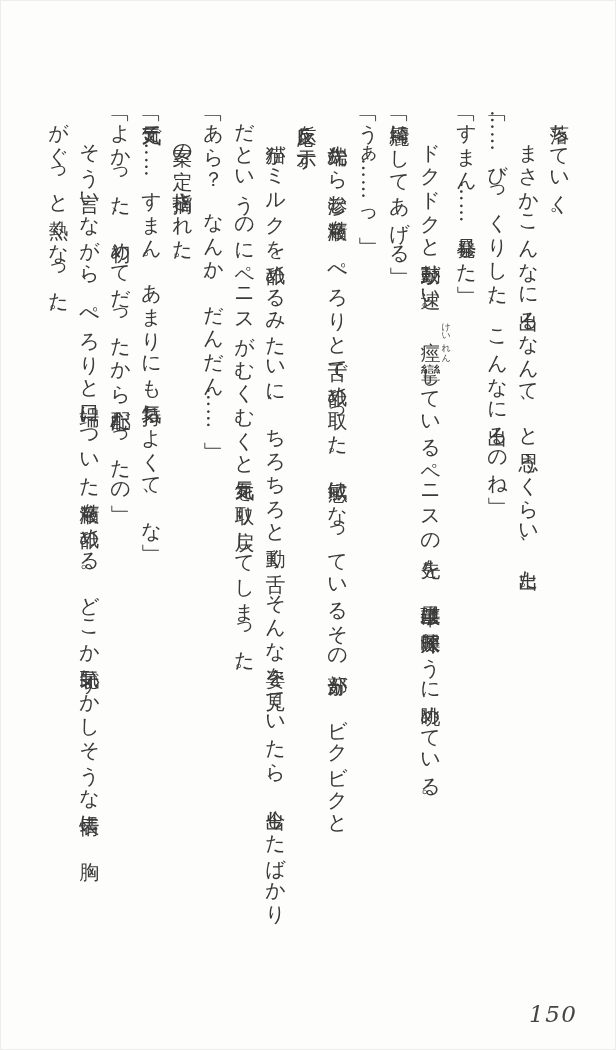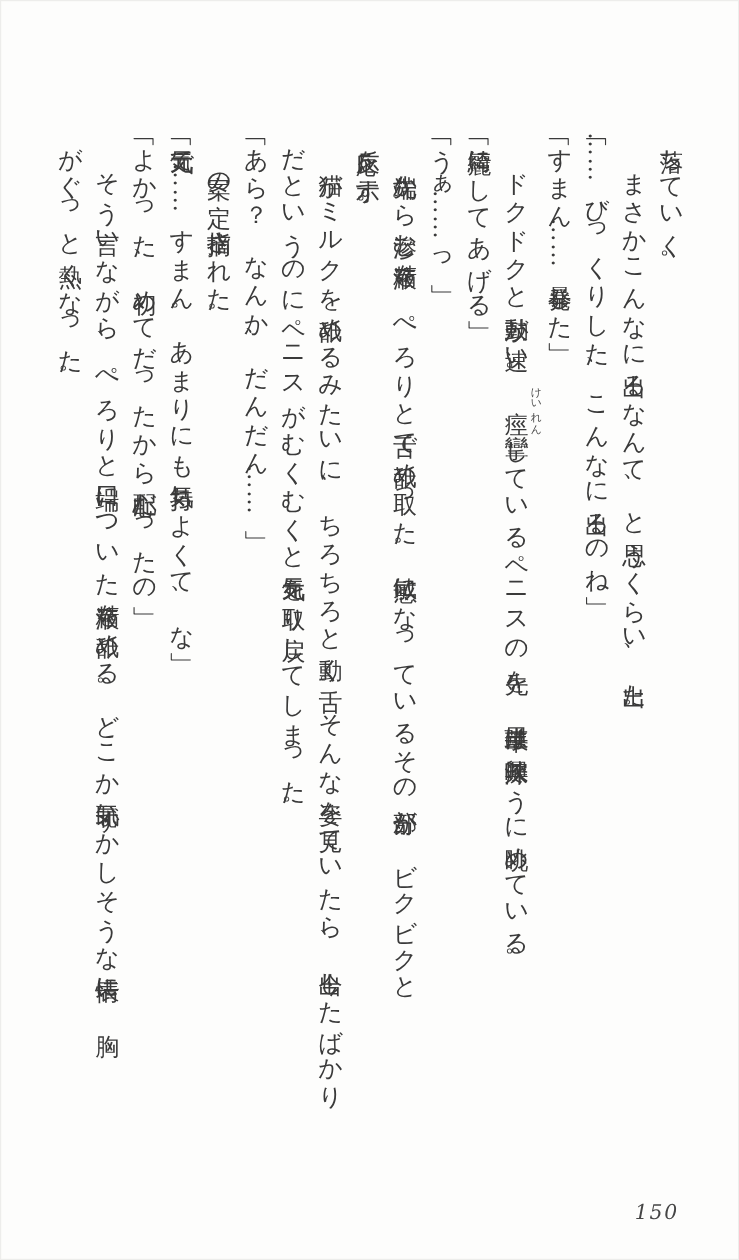--- a/index.html
+++ b/index.html
@@ -36,21 +36,21 @@
   rt {
     font-size: 9px;
     letter-spacing: 0;
     color: #4a4a4a;
   }
   .page-number {
     position: absolute;
     top: 1000px;
     left: 528px;
     font-style: italic;
-    font-size: 17px;
+    font-size: 23px;
     letter-spacing: 1.5px;
     color: #454545;
   }
 </style>
 </head>
 <body>
 
 <div class="page">
   <div class="text-block">
     <p class="col">落ちていく。</p>

